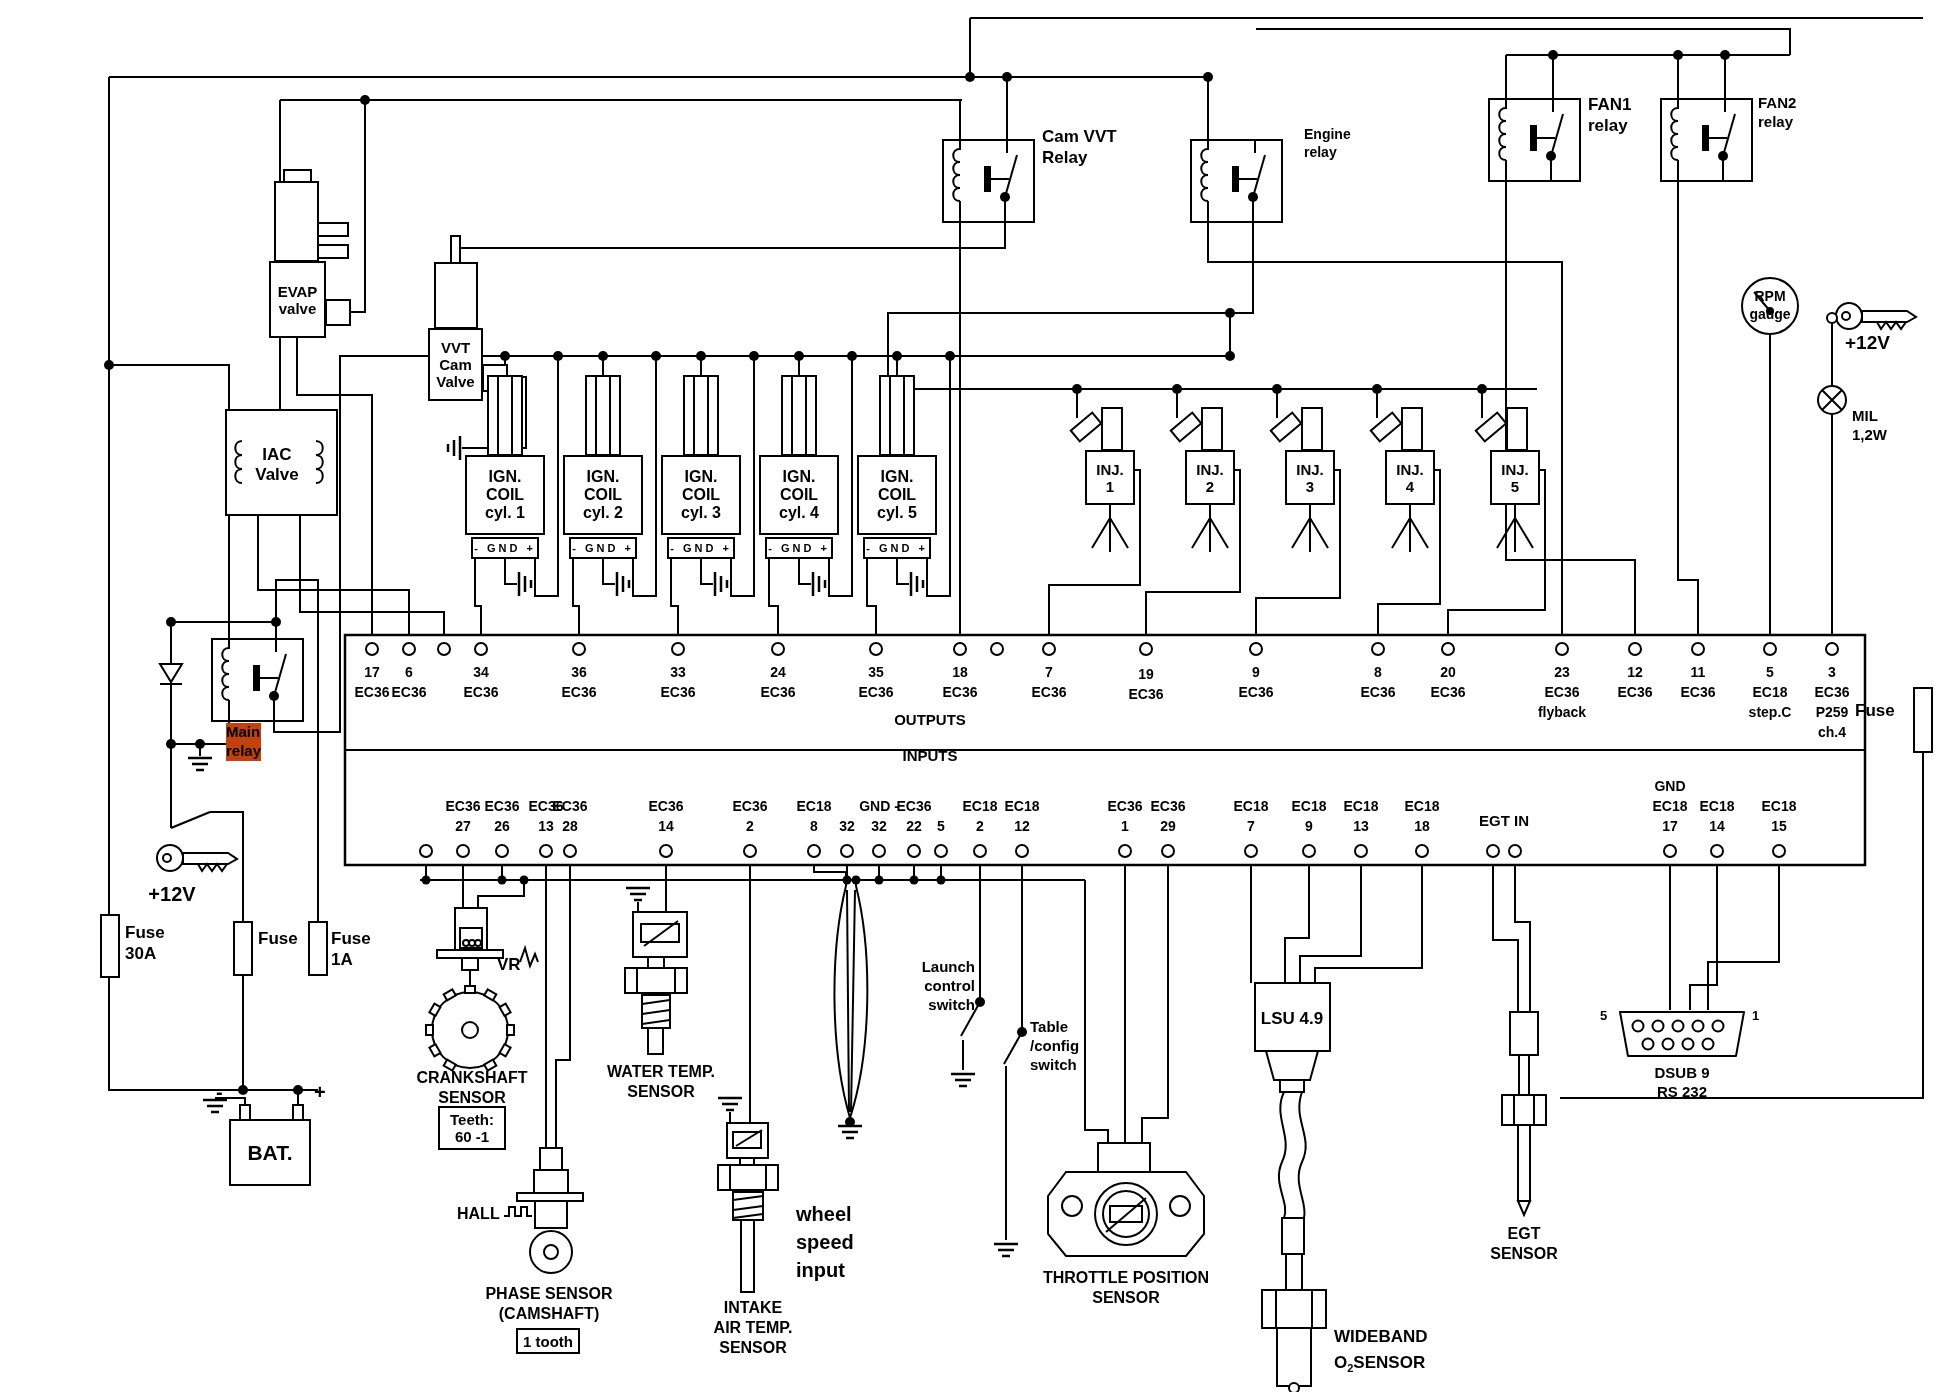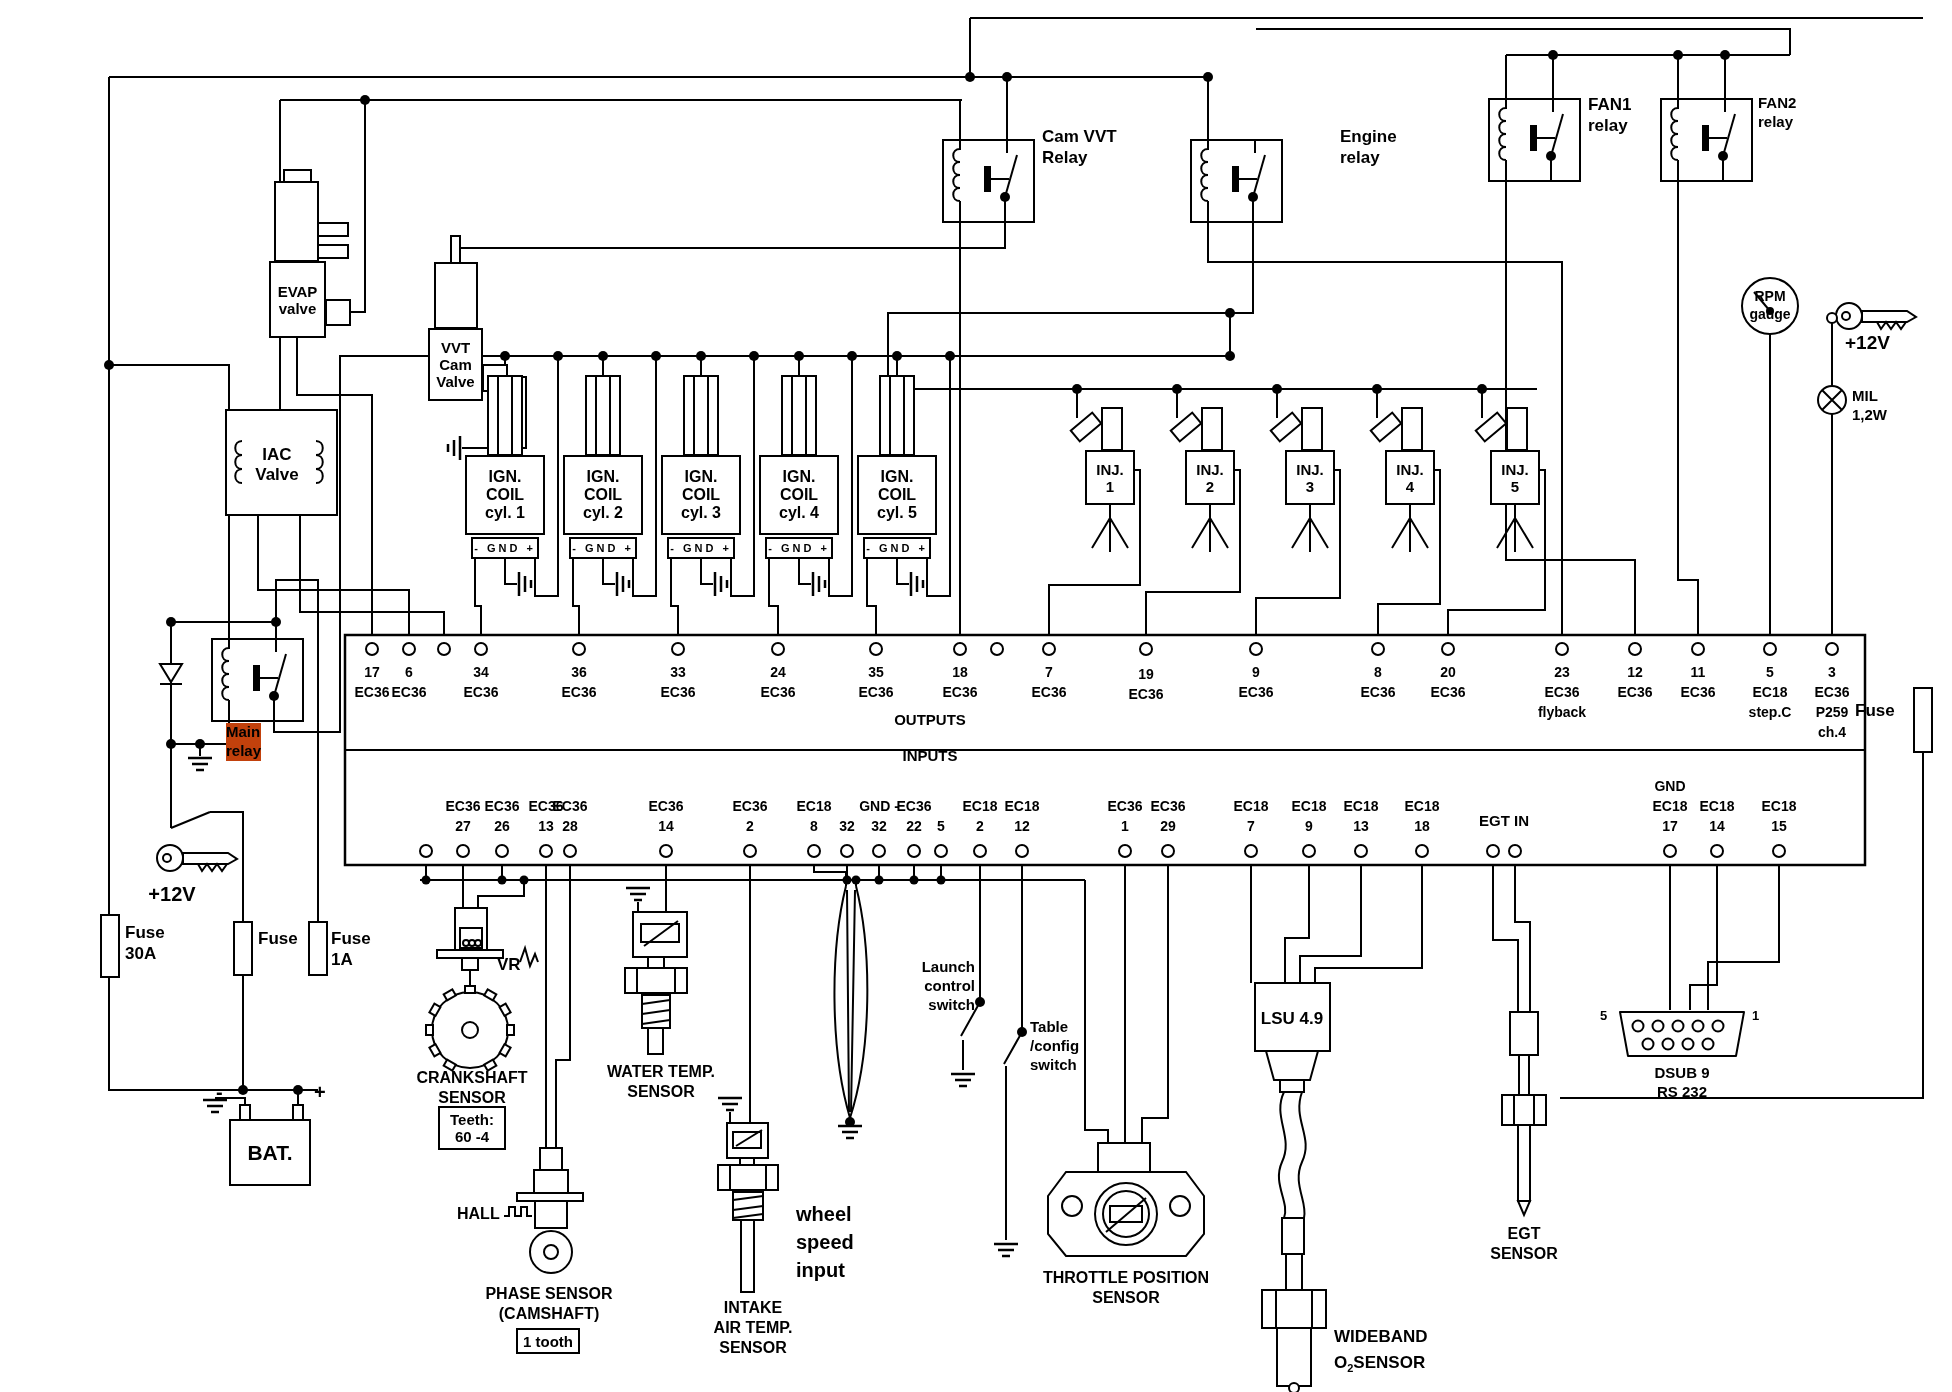--- a/index.html
+++ b/index.html
@@ -349,62 +349,62 @@
         <circle cx="1718" cy="1026" r="5.5"></circle>
     <circle cx="1648" cy="1044" r="5.5"></circle>
         <circle cx="1668" cy="1044" r="5.5"></circle>
         <circle cx="1688" cy="1044" r="5.5"></circle>
         <circle cx="1708" cy="1044" r="5.5"></circle>
   </g>
 </svg>
 
 <div class="lbl" style="left:1042px;top:126px;font-size:17px">Cam VVT
 Relay</div>
-<div class="lbl" style="left:1340px;top:126px;font-size:17px">Engine
+<div class="lbl" style="left:1304px;top:126px;font-size:14px">Engine
 relay</div>
 <div class="lbl" style="left:1588px;top:94px;font-size:17px">FAN1
 relay</div>
 <div class="lbl" style="left:1758px;top:94px;font-size:15px">FAN2
 relay</div>
 <div class="lbl" style="left:226px;top:723px;background:#c2410c">Main
 relay</div>
 
 <div class="boxlbl" style="left:269px;top:261px;width:53px;height:73px;font-size:15px">EVAP
 valve</div>
 <div class="boxlbl" style="left:428px;top:328px;width:51px;height:69px;font-size:15px">VVT
 Cam
 Valve</div>
 <div class="boxlbl" style="left:242px;top:431px;width:70px;height:67px;font-size:17px;border:none">IAC
 Valve</div>
 
 <div class="lbl c" style="left:1770px;top:288px;font-size:14px">RPM
 gauge</div>
 <div class="lbl" style="left:1845px;top:331px;font-size:19px">+12V</div>
-<div class="lbl" style="left:1852px;top:387px">MIL
+<div class="lbl" style="left:1852px;top:407px">MIL
 1,2W</div>
 
 <div class="lbl c" style="left:930px;top:711px">OUTPUTS</div>
 <div class="lbl c" style="left:930px;top:747px">INPUTS</div>
 <div class="lbl c" style="left:1504px;top:812px">EGT IN</div>
 
 <div class="lbl" style="left:125px;top:922px;font-size:17px">Fuse
 30A</div>
 <div class="lbl" style="left:258px;top:928px;font-size:17px">Fuse</div>
 <div class="lbl" style="left:331px;top:928px;font-size:17px">Fuse
 1A</div>
 <div class="lbl r" style="left:1855px;top:700px;font-size:17px">Fuse</div>
 <div class="lbl c" style="left:172px;top:882px;font-size:20px">+12V</div>
 <div class="lbl c" style="left:270px;top:1140px;font-size:21px">BAT.</div>
 <div class="lbl" style="left:216px;top:1080px;font-size:20px">-</div>
 <div class="lbl" style="left:314px;top:1080px;font-size:20px">+</div>
 
 <div class="lbl c" style="left:472px;top:1068px;font-size:16px">CRANKSHAFT
 SENSOR</div>
 <div class="boxlbl" style="left:438px;top:1106px;width:64px;height:40px;font-size:15px">Teeth:
-60 -4</div>
+60 -1</div>
 <div class="lbl" style="left:497px;top:954px;font-size:17px">VR</div>
 <div class="lbl" style="left:457px;top:1204px;font-size:16px">HALL</div>
 <div class="lbl c" style="left:549px;top:1284px;font-size:16px">PHASE SENSOR
 (CAMSHAFT)</div>
 <div class="boxlbl" style="left:516px;top:1328px;width:60px;height:22px;font-size:15px">1 tooth</div>
 <div class="lbl c" style="left:661px;top:1062px;font-size:16px">WATER TEMP.
 SENSOR</div>
 <div class="lbl c" style="left:753px;top:1298px;font-size:16px">INTAKE
 AIR TEMP.
 SENSOR</div>

